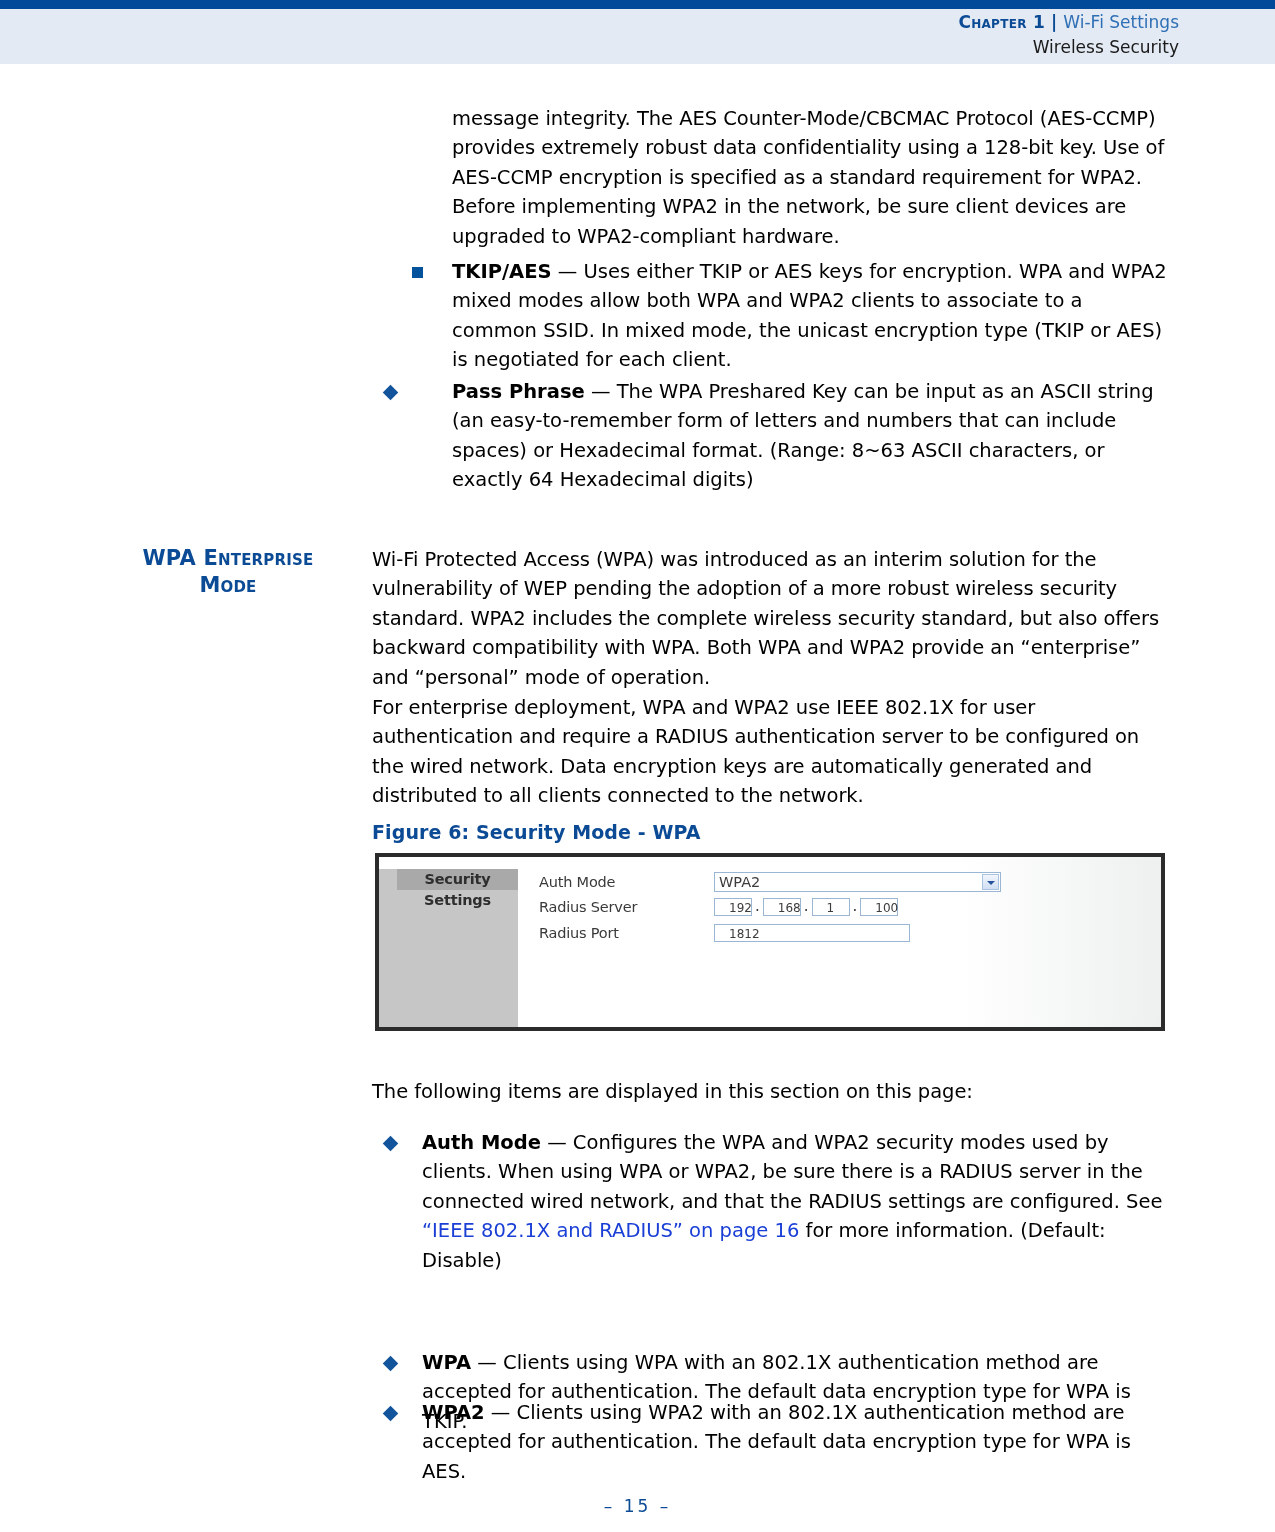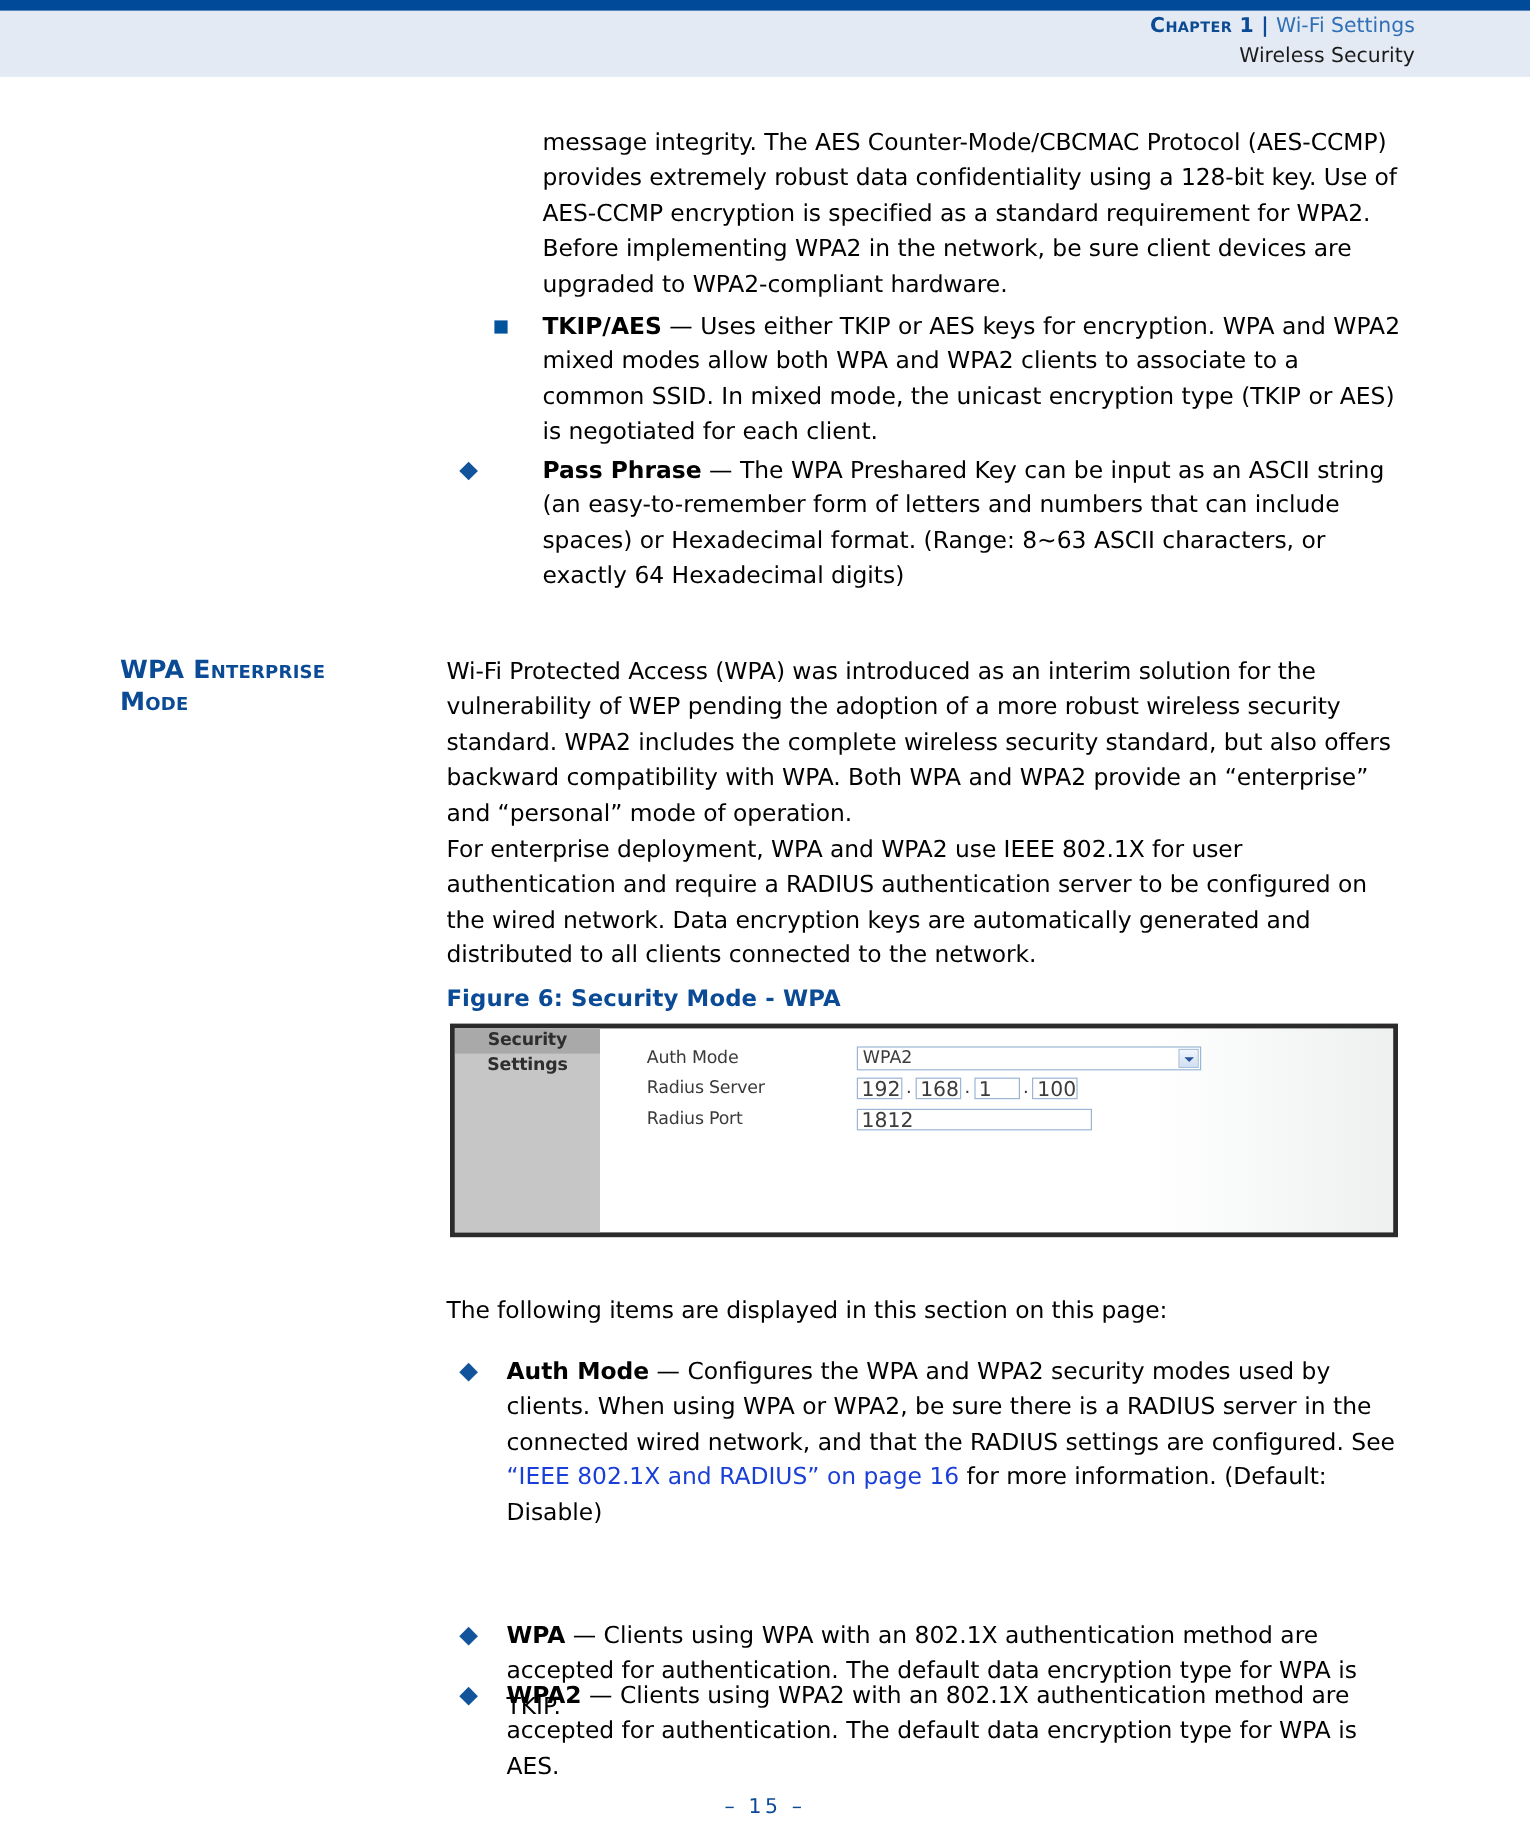--- a/index.html
+++ b/index.html
@@ -108,21 +108,21 @@
   a.xref {
     color: #1a3fd6;
     text-decoration: none;
   }
 
   
   .sidehead {
     position: absolute;
     left: 100px;
     width: 256px;
-    text-align: left;
+    text-align: center;
     color: #0b4a95;
     font-weight: bold;
     font-variant: small-caps;
     font-size: 21px;
     line-height: 27px;
     letter-spacing: 0.2px;
   }
 
   
   .fig-caption {
@@ -139,24 +139,25 @@
     top: 853px;
     width: 790px;
     height: 178px;
     border: 4px solid #2b2b2b;
     background: linear-gradient(to right, #ffffff 0%, #ffffff 74%, #eef0f0 100%);
     box-sizing: border-box;
     overflow: hidden;
   }
   .fig-sidebar {
     position: absolute;
-    left: 0; top: 0;
+    left: 0; top: 12px;
     width: 121px;
     height: 100%;
     background: #c6c6c6;
+    padding-left: 18px;
   }
   .fig-sidebar-title {
     height: 21px;
     background: #a9a9a9;
     color: #2e2e2e;
     font-size: 14.5px;
     font-weight: bold;
     line-height: 21px;
     text-align: center;
     font-family: "DejaVu Sans", "Liberation Sans", sans-serif;
@@ -180,23 +181,23 @@
     font-size: 14.5px;
     color: #3a3a3a;
     letter-spacing: -0.2px;
   }
   .f-ctl { display: flex; align-items: center; }
   .tb {
     border: 1px solid #9ab6d4;
     background: #ffffff;
     height: 18px;
     line-height: 18px;
-    font-size: 17px;
+    font-size: 12px;
     color: #3c3c3c;
-    padding: 0 3px;
+    padding: 0 14px;
     box-sizing: border-box;
     font-family: "DejaVu Sans", "Liberation Sans", sans-serif;
   }
   .sel {
     border: 1px solid #9ab6d4;
     background: #ffffff;
     height: 20px;
     display: flex;
     align-items: center;
     box-sizing: border-box;

